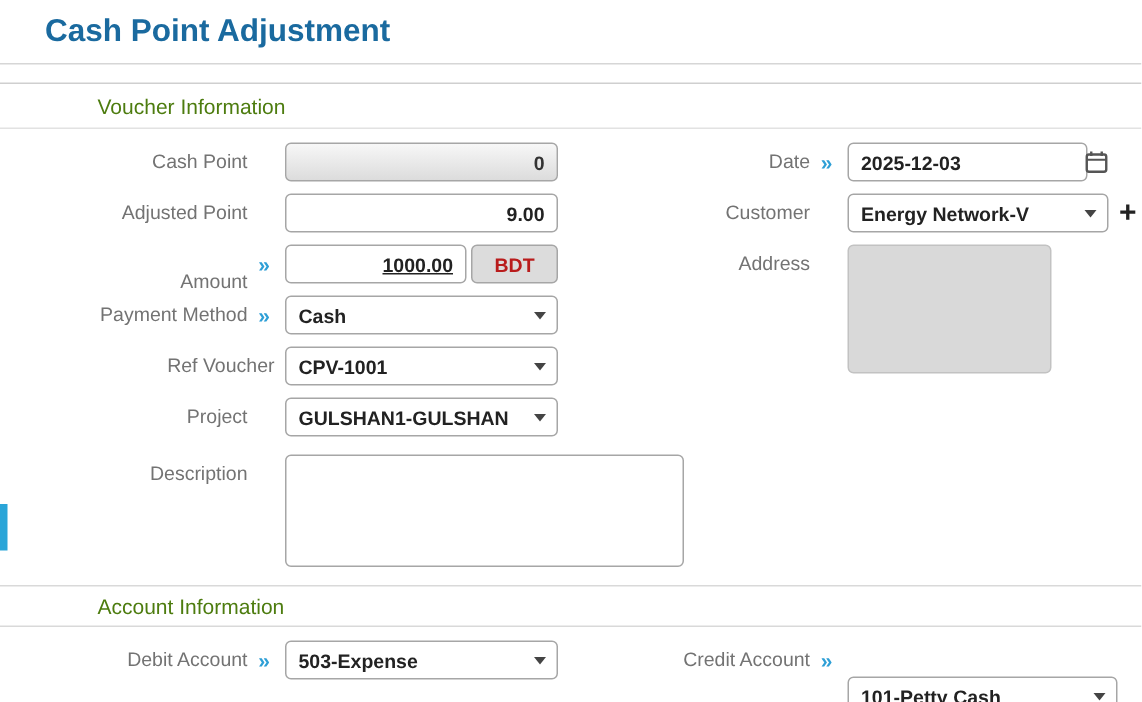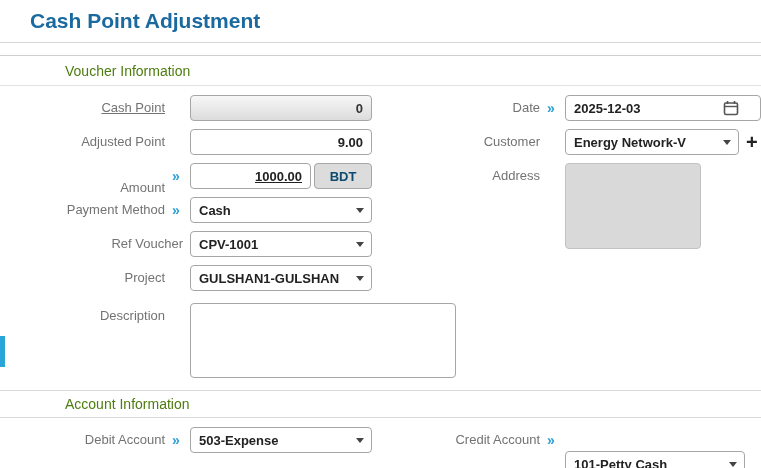--- a/index.html
+++ b/index.html
@@ -66,21 +66,21 @@
   .caret {
     position: absolute; right: 7px; top: 10px;
     width: 0; height: 0;
     border-left: 4px solid transparent;
     border-right: 4px solid transparent;
     border-top: 5px solid #444;
   }
   .unit-box {
     position: absolute; height: 26px;
     border: 1px solid #a6a6a6; border-radius: 4px;
-    background: #dcdcdc; color: #0c4a6e;
+    background: #dcdcdc; color: #b91c1c;
     font-size: 13px; font-weight: bold;
     display: flex; align-items: center; justify-content: center;
   }
   textarea.ctrl { resize: none; padding: 4px 6px; }
   .gray-area {
     position: absolute;
     background: #d9d9d9;
     border: 1px solid #c2c2c2;
     border-radius: 4px;
   }
@@ -104,21 +104,21 @@
 
   <div class="hdr">
     <span class="hdr-title">Cash Point Adjustment</span>
   </div>
   <div class="hdr-gap"></div>
 
   <div class="section-title-row" style="top:56px;">
     <span class="section-title">Voucher Information</span>
   </div>
 
-  <span class="lbl" style="top:95px; left:0; width:165px;text-decoration:underline;">Cash Point</span>
+  <span class="lbl" style="top:95px; left:0; width:165px;">Cash Point</span>
   <input class="ctrl num disabled-input" style="top: 95px; left: 190px; width: 182px;" readonly="" value="0">
 
   <span class="lbl" style="top:129px; left:0; width:165px;">Adjusted Point</span>
   <input class="ctrl num" style="top: 129px; left: 190px; width: 182px;" value="9.00">
 
   <span class="lbl" style="top:163px; left:0; width:165px;margin-top:12px;">Amount</span>
   <span class="req" style="top:163px; left:168px;">»</span>
   <input class="ctrl num" style="top: 163px; left: 190px; width: 121px; text-decoration: underline;" value="1000.00">
   <span class="unit-box" style="top:163px; left:314px; width:58px;">BDT</span>
 
@@ -140,21 +140,21 @@
     <span>GULSHAN1-GULSHAN</span>
     <span class="caret"></span>
   </div>
 
   <span class="lbl" style="top:303px; left:0; width:165px;">Description</span>
   <textarea class="ctrl" style="top: 303px; left: 190px; width: 266px; height: 75px;"></textarea>
 
   <span class="lbl" style="top:95px; left:410px; width:130px;">Date</span>
   <span class="req" style="top:95px; left:543px;">»</span>
   <div style="position:absolute; top:95px; left:565px; width:180px; height:26px;">
-    <input class="ctrl" style="top: 0px; left: 0px; width: 196px; padding-right: 26px;" value="2025-12-03">
+    <input class="ctrl" style="top: 0px; left: 0px; width: 160px; padding-right: 26px;" value="2025-12-03">
     <span class="cal">
       <svg width="16" height="16" viewBox="0 0 16 16">
         <rect x="1.5" y="3" width="13" height="11.5" rx="1.5" fill="none" stroke="#555" stroke-width="1.6"></rect>
         <line x1="1.5" y1="6.5" x2="14.5" y2="6.5" stroke="#555" stroke-width="1.4"></line>
         <line x1="4.5" y1="1" x2="4.5" y2="4" stroke="#555" stroke-width="1.6"></line>
         <line x1="11.5" y1="1" x2="11.5" y2="4" stroke="#555" stroke-width="1.6"></line>
       </svg>
     </span>
   </div>
 

